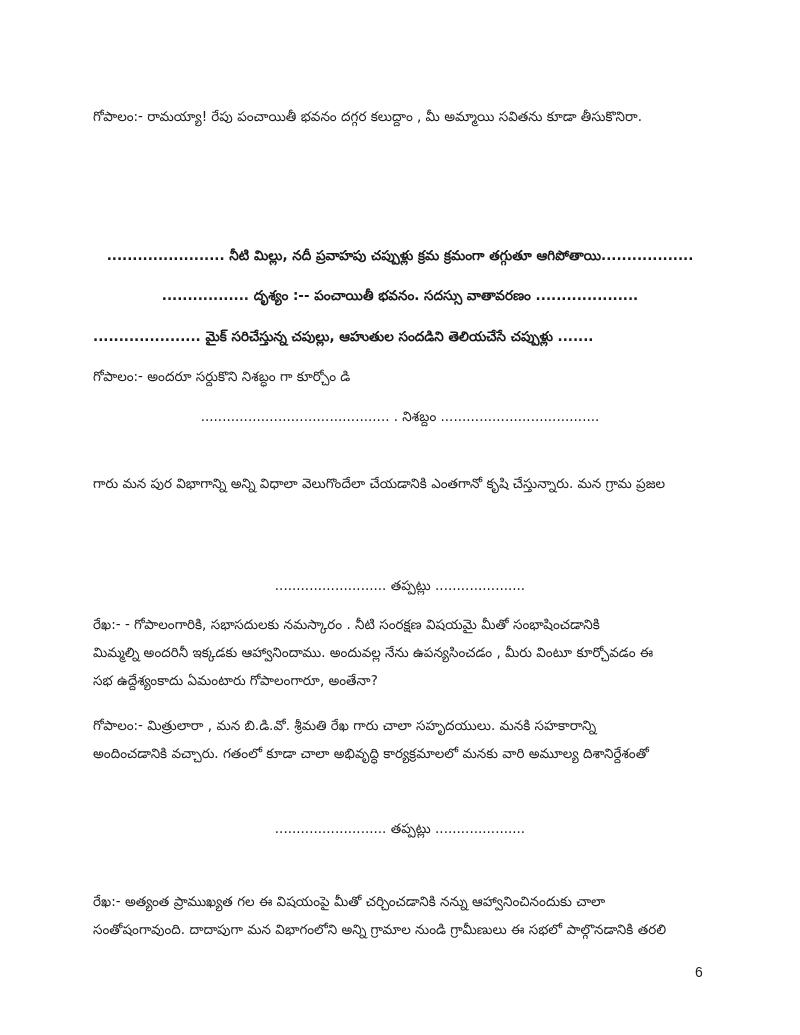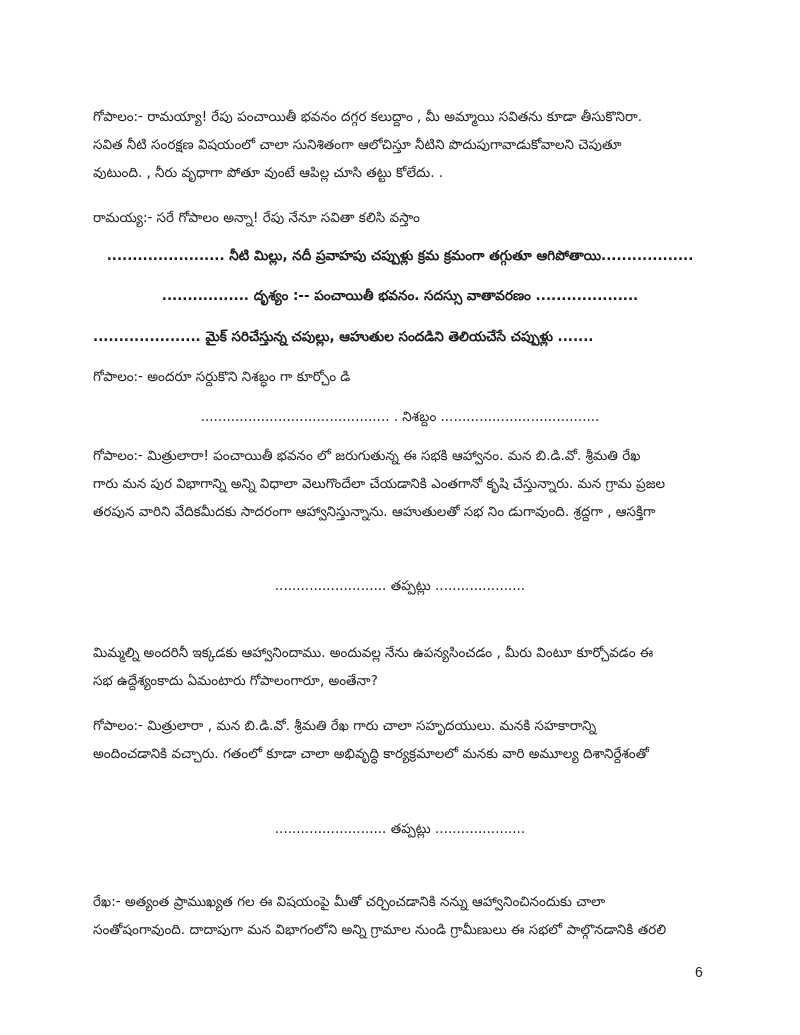--- a/index.html
+++ b/index.html
@@ -11,39 +11,35 @@
   .bold { font-weight: bold; }
   .pagenum { position: absolute; left: 695px; top: 952px; font-size: 14px; color: #222;
              font-family: "Liberation Sans", sans-serif; }
 </style>
 </head>
 <body>
 
 <div class="page">
 
   <div class="line" style="top:94px">గోపాలం:-  రామయ్యా!  రేపు పంచాయితీ భవనం దగ్గర కలుద్దాం , మీ అమ్మాయి  సవితను కూడా తీసుకొనిరా.</div>
-  <div class="line" style="top:122px">సవిత నీటి సంరక్షణ విషయంలో చాలా సునిశితంగా  ఆలోచిస్తూ  నీటిని  పొదుపుగావాడుకోవాలని  చెపుతూ</div>
-  <div class="line" style="top:150px">వుటుంది. , నీరు వృధాగా పోతూ వుంటే ఆపిల్ల చూసి తట్టు కోలేదు.     .</div>
 
-  <div class="line" style="top:195px">రామయ్య:-    సరే  గోపాలం అన్నా!  రేపు నేనూ సవితా కలిసి వస్తాం</div>
 
   <div class="line center bold" style="top:233px">....................... నీటి మిల్లు, నదీ ప్రవాహపు చప్పుళ్లు క్రమ క్రమంగా తగ్గుతూ ఆగిపోతాయి..................</div>
   <div class="line bold" style="top:314px">..................... మైక్  సరిచేస్తున్న చపుల్లు,  ఆహుతుల సందడిని తెలియచేసే  చప్పుళ్లు  .......</div>
   <div class="line center bold" style="top:273px">................. దృశ్యం :--  పంచాయితీ భవనం. సదస్సు వాతావరణం ....................</div>
 
   <div class="line" style="top:354px">గోపాలం:- అందరూ   సర్దుకొని నిశబ్ధం గా కూర్చోం డి</div>
 
   <div class="line center" style="top:394px">............................................ . నిశబ్దం .....................................</div>
 
-  <div class="line" style="top:433px">గోపాలం:-  మిత్రులారా! పంచాయితీ భవనం లో జరుగుతున్న ఈ  సభకి  ఆహ్వానం. మన  బి.డి.వో.   శ్రీమతి రేఖ</div>
   <div class="line" style="top:461px">గారు మన పుర విభాగాన్ని  అన్ని విధాలా వెలుగొందేలా చేయడానికి ఎంతగానో కృషి చేస్తున్నారు.  మన గ్రామ ప్రజల</div>
-  <div class="line" style="top:489px">తరపున వారిని వేదికమీదకు సాదరంగా ఆహ్వానిస్తున్నాను. ఆహుతులతో సభ నిం డుగావుంది. శ్రద్దగా , ఆసక్తిగా</div>
 
   <div class="line center" style="top:563px">.......................... తప్పట్లు .....................</div>
 
+  <div class="line" style="top:602px">రేఖ:-  - గోపాలంగారికి,  సభాసదులకు  నమస్కారం . నీటి సంరక్షణ విషయమై  మీతో   సంభాషించడానికి</div>
   <div class="line" style="top:630px">మిమ్మల్ని అందరినీ  ఇక్కడకు ఆహ్వానిందాము. అందువల్ల  నేను ఉపన్యసించడం , మీరు వింటూ కూర్చోవడం ఈ</div>
   <div class="line" style="top:658px">సభ ఉద్దేశ్యంకాదు ఏమంటారు  గోపాలంగారూ, అంతేనా?</div>
 
   <div class="line" style="top:731px">అందించడానికి వచ్చారు. గతంలో కూడా చాలా అభివృద్ధి కార్యక్రమాలలో మనకు వారి అమూల్య దిశానిర్దేశంతో</div>
   <div class="line" style="top:703px">గోపాలం:-   మిత్రులారా , మన  బి.డి.వో.   శ్రీమతి రేఖ గారు  చాలా సహృదయులు. మనకి సహకారాన్ని</div>
 
   <div class="line center" style="top:806px">.......................... తప్పట్లు .....................</div>
 
   <div class="line" style="top:879px">రేఖ:-  అత్యంత ప్రాముఖ్యత గల  ఈ విషయంపై  మీతో చర్చించడానికి  నన్ను ఆహ్వానించినందుకు చాలా</div>
   <div class="line" style="top:907px">సంతోషంగావుంది.   దాదాపుగా మన విభాగంలోని అన్ని గ్రామాల నుండి గ్రామీణులు ఈ సభలో పాల్గొనడానికి తరలి</div>

